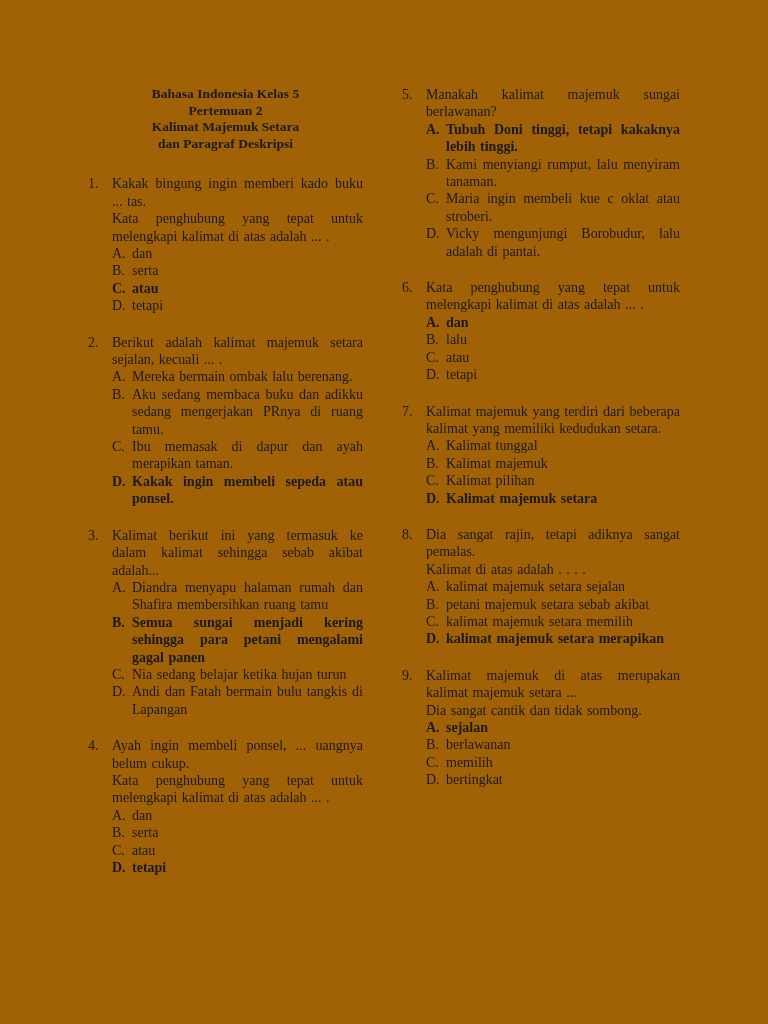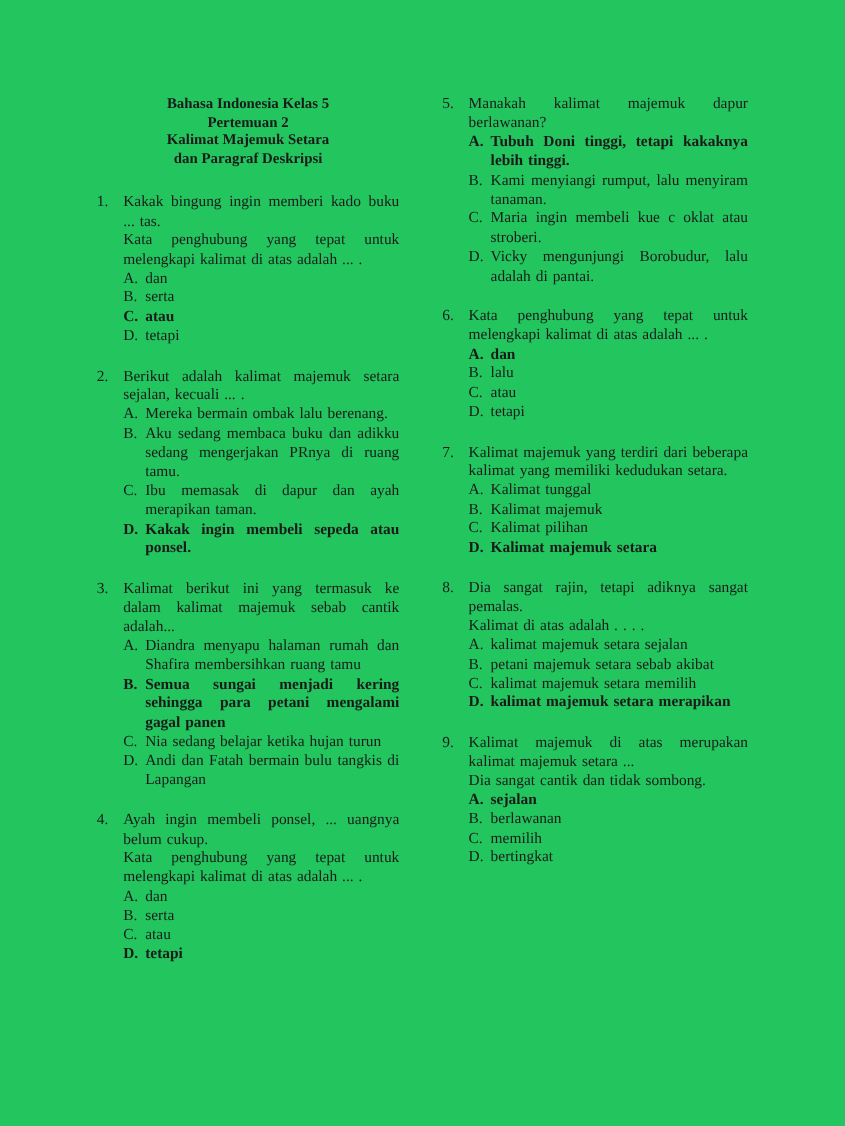--- a/index.html
+++ b/index.html
@@ -6,21 +6,21 @@
   html, body { background: #ffffff; }
   body {
     width: 768px; height: 1024px;
     position: relative;
     font-family: "Liberation Serif", serif;
     color: #1a1a1a;
     overflow: hidden;
   }
   .page {
     position: absolute; inset: 0;
-    background: #22c55e;
+    background: #a16207;
     overflow: hidden;
     text-decoration: underline;
   }
   .col {
     position: absolute;
     top: 86px;
     font-size: 14px;
     line-height: 17.4px;
   }
   .col-left  { left: 88px;  width: 275px; }
@@ -94,21 +94,21 @@
             </div>
             <div class="option bold">
               <span class="opt-letter">D.</span>
               <span class="opt-text">Kakak ingin membeli sepeda atau ponsel.</span>
             </div>
           </div>
   </div>
         <div class="question">
     <span class="qnum">3.</span>
     <div class="qbody">
-            <div class="stem">Kalimat berikut ini yang termasuk ke dalam kalimat majemuk sebab cantik adalah...</div>
+            <div class="stem">Kalimat berikut ini yang termasuk ke dalam kalimat sehingga sebab akibat adalah...</div>
             <div class="option">
               <span class="opt-letter">A.</span>
               <span class="opt-text">Diandra menyapu halaman rumah dan Shafira membersihkan ruang tamu</span>
             </div>
             <div class="option bold">
               <span class="opt-letter">B.</span>
               <span class="opt-text">Semua sungai menjadi kering sehingga para petani mengalami gagal panen</span>
             </div>
             <div class="option">
               <span class="opt-letter">C.</span>
@@ -143,21 +143,21 @@
             </div>
           </div>
   </div>
       </div>
   </div>
   <div class="col col-right">
     <div id="right-questions">
         <div class="question">
     <span class="qnum">5.</span>
     <div class="qbody">
-            <div class="stem">Manakah kalimat majemuk dapur berlawanan?</div>
+            <div class="stem">Manakah kalimat majemuk sungai berlawanan?</div>
             <div class="option bold">
               <span class="opt-letter">A.</span>
               <span class="opt-text">Tubuh Doni tinggi, tetapi kakaknya lebih tinggi.</span>
             </div>
             <div class="option">
               <span class="opt-letter">B.</span>
               <span class="opt-text">Kami menyiangi rumput, lalu menyiram tanaman.</span>
             </div>
             <div class="option">
               <span class="opt-letter">C.</span>

